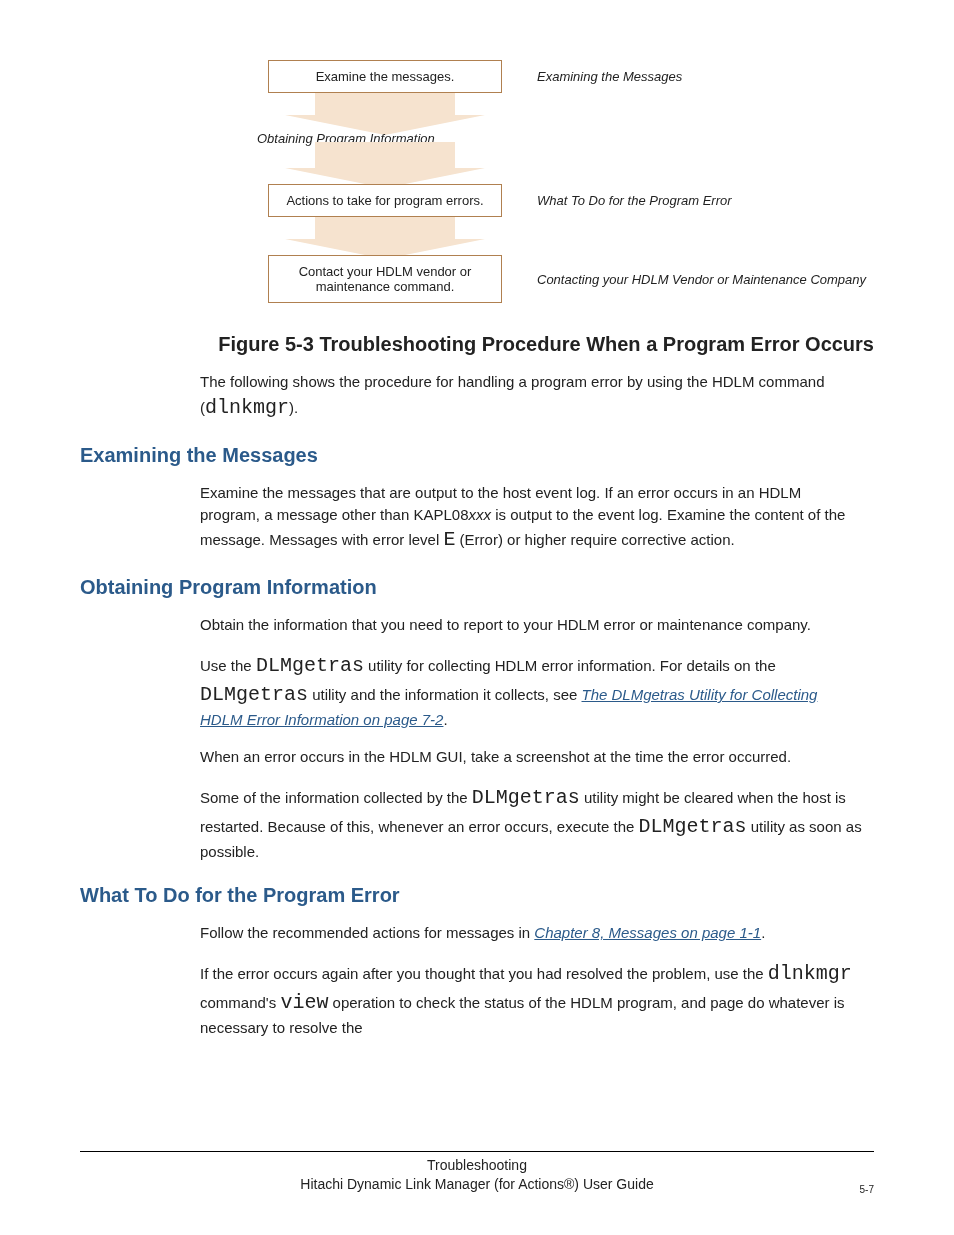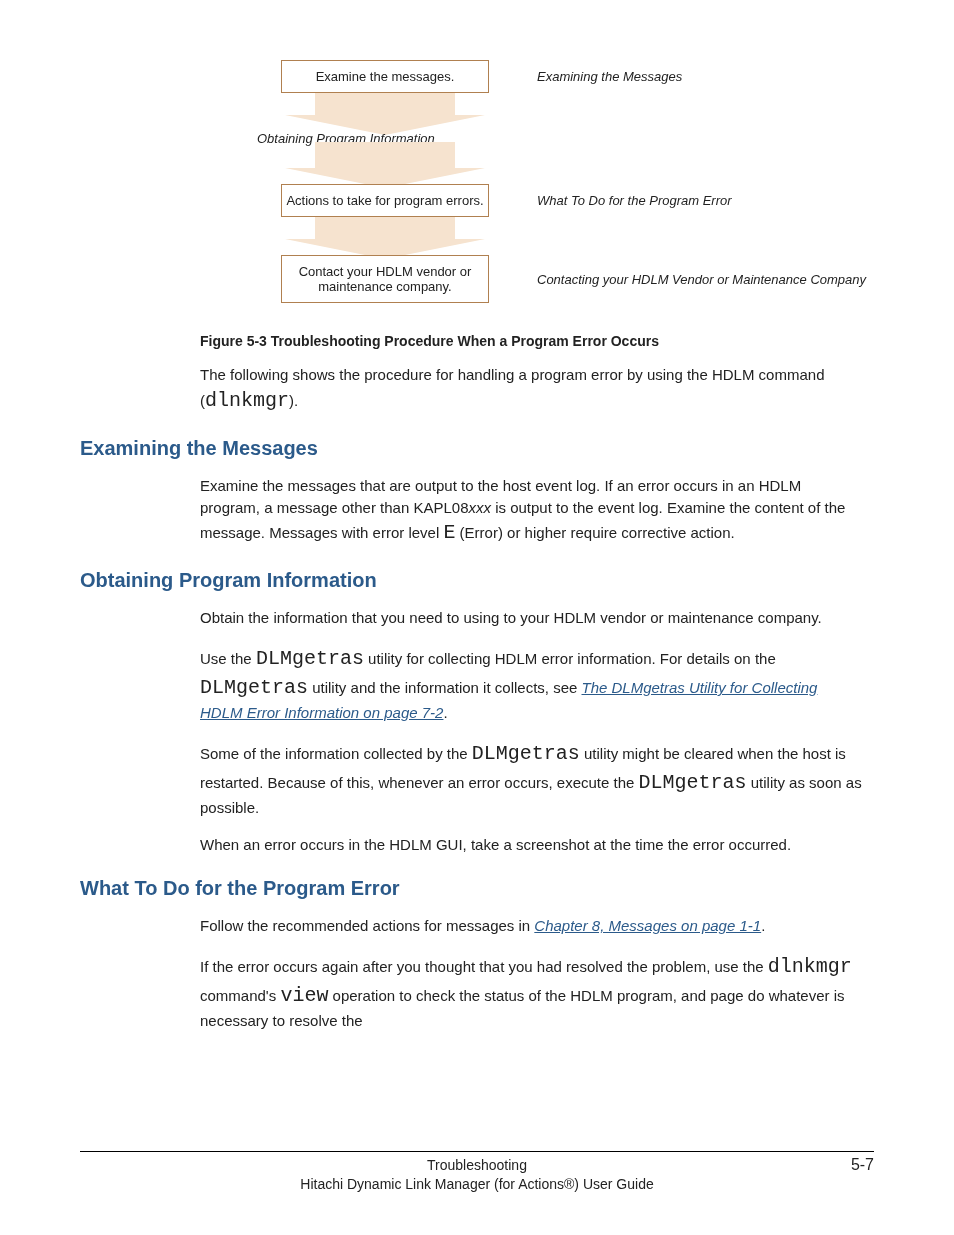--- a/index.html
+++ b/index.html
@@ -27,21 +27,21 @@
     margin-bottom: 0;
     position: relative;
   }
   .flowbox-wrap {
     width: 280px;
     display: flex;
     flex-direction: column;
     align-items: center;
   }
   .flowbox {
-    width: 208px;
+    width: 234px;
     border: 1px solid #b08050;
     background: #fff;
     text-align: center;
     padding: 8px 4px;
     font-size: 13px;
     box-sizing: border-box;
     position: relative;
     z-index: 2;
   }
   .flowlabel {
@@ -61,23 +61,23 @@
     width: 200px;
     height: 38px;
     position: relative;
   }
   .arrowbody svg {
     position: absolute;
     top: -4px;
     left: 0;
   }
   .caption {
-    text-align: left;
+    text-align: right;
     font-weight: bold;
-    font-size: 14px;
+    font-size: 20px;
     margin: 20px 0 14px 120px;
   }
   .bodytext {
     margin-left: 120px;
     margin-right: 10px;
     line-height: 1.45;
     margin-bottom: 14px;
   }
   h2 {
     color: #2b5a8a;
@@ -100,30 +100,30 @@
     left: 80px;
     right: 80px;
   }
   .footer-line {
     border-top: 1px solid #000;
     margin-bottom: 4px;
   }
   .footer-row {
     display: flex;
     justify-content: space-between;
-    align-items: flex-start;
+    align-items: flex-end;
   }
   .footer-center {
     text-align: center;
     flex: 1;
     font-size: 14px;
     line-height: 1.4;
   }
   .footer-right {
-    font-size: 16px;
+    font-size: 10px;
     width: 60px;
     text-align: right;
   }
   .footer-left {
     width: 60px;
   }
 </style>
 </head>
 <body>
 
@@ -165,47 +165,47 @@
     <div class="arrowwrap">
       <div class="arrowbody">
         <svg width="200" height="46">
           <polygon points="30,0 170,0 170,26 200,26 100,46 0,26 30,26" fill="#f6e3cf" stroke="none"></polygon>
         </svg>
       </div>
     </div>
 
     <div class="flowrow">
       <div class="flowbox-wrap">
-        <div class="flowbox">Contact your HDLM vendor or maintenance company.</div>
+        <div class="flowbox">Contact your HDLM vendor or maintenance command.</div>
       </div>
       <div class="flowlabel">Contacting your HDLM Vendor or Maintenance Company</div>
     </div>
 
   </div>
 
   <div class="caption">Figure 5-3 Troubleshooting Procedure When a Program Error Occurs</div>
 
   <p class="bodytext">
     <span>The following shows the procedure for handling a program error by using the HDLM command (</span><code class="mono">dlnkmgr</code><span>).</span>
   </p>
 
   <h2>Examining the Messages</h2>
   <p class="bodytext">
     <span>Examine the messages that are output to the host event log. If an error occurs in an HDLM program, a message other than KAPL08</span><i>xxx</i><span> is output to the event log. Examine the content of the message. Messages with error level </span><code class="mono">E</code><span> (Error) or higher require corrective action.</span>
   </p>
 
   <h2>Obtaining Program Information</h2>
-  <p class="bodytext">Obtain the information that you need to using to your HDLM vendor or maintenance company.</p>
+  <p class="bodytext">Obtain the information that you need to report to your HDLM error or maintenance company.</p>
   <p class="bodytext">
     <span>Use the </span><code class="mono">DLMgetras</code><span> utility for collecting HDLM error information. For details on the </span><code class="mono">DLMgetras</code><span> utility and the information it collects, see </span><a href="#" class="linkref">The DLMgetras Utility for Collecting HDLM Error Information on page 7-2</a><span>.</span>
   </p>
+  <p class="bodytext">When an error occurs in the HDLM GUI, take a screenshot at the time the error occurred.</p>
   <p class="bodytext">
     <span>Some of the information collected by the </span><code class="mono">DLMgetras</code><span> utility might be cleared when the host is restarted. Because of this, whenever an error occurs, execute the </span><code class="mono">DLMgetras</code><span> utility as soon as possible.</span>
   </p>
-  <p class="bodytext">When an error occurs in the HDLM GUI, take a screenshot at the time the error occurred.</p>
 
   <h2>What To Do for the Program Error</h2>
   <p class="bodytext">
     <span>Follow the recommended actions for messages in </span><a href="#" class="linkref">Chapter 8, Messages on page 1-1</a><span>.</span>
   </p>
   <p class="bodytext">
     <span>If the error occurs again after you thought that you had resolved the problem, use the </span><code class="mono">dlnkmgr</code><span> command's </span><code class="mono">view</code><span> operation to check the status of the HDLM program, and page do whatever is necessary to resolve the</span>
   </p>
 
   <div class="footer">

